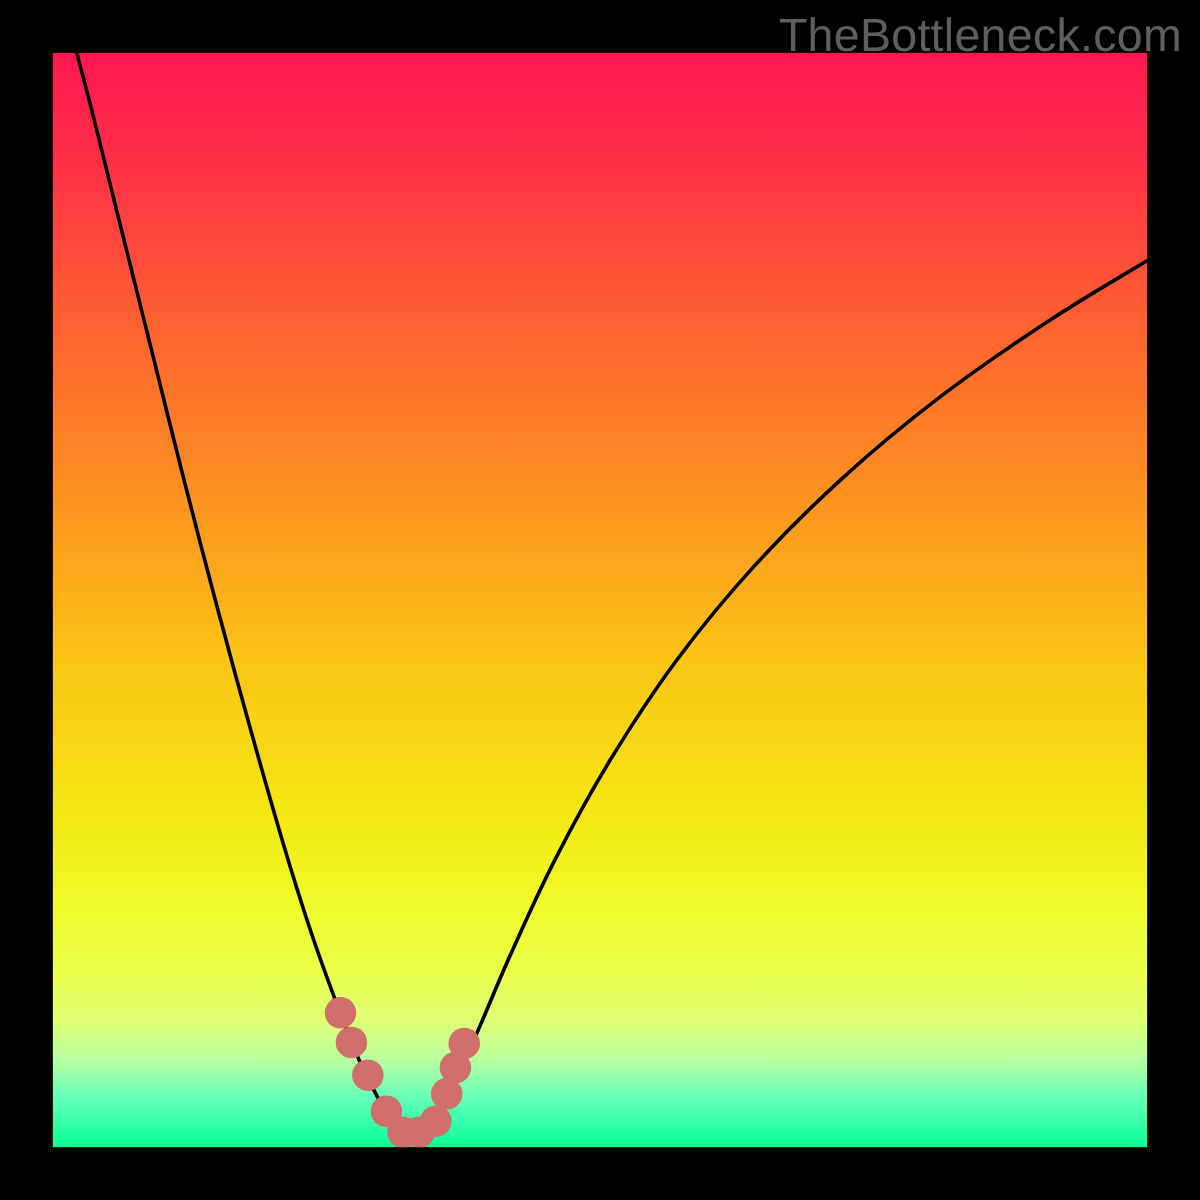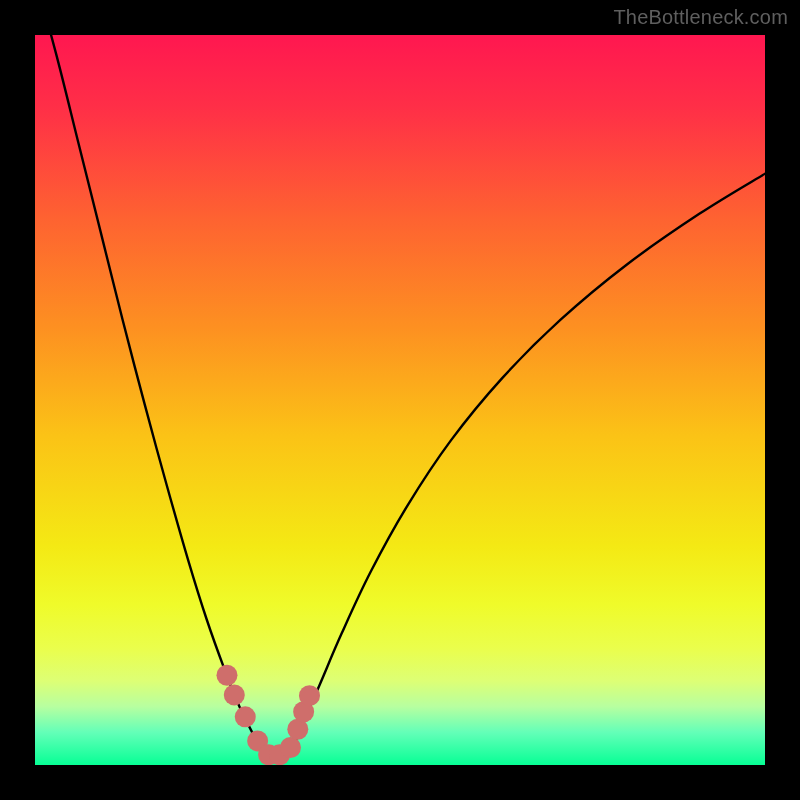--- a/index.html
+++ b/index.html
@@ -23,21 +23,21 @@
     top: 35px;
     width: 730px;
     height: 730px;
     overflow: hidden;
   }
   .watermark {
     position: absolute;
     top: 6px;
     right: 12px;
     color: #5f5f5f;
-    font-size: 20px;
+    font-size: 31px;
     font-weight: 500;
     letter-spacing: 0.2px;
   }
   svg { display: block; }
 </style>
 </head>
 <body>
 
 <div class="frame">
   <div class="watermark">TheBottleneck.com</div>

